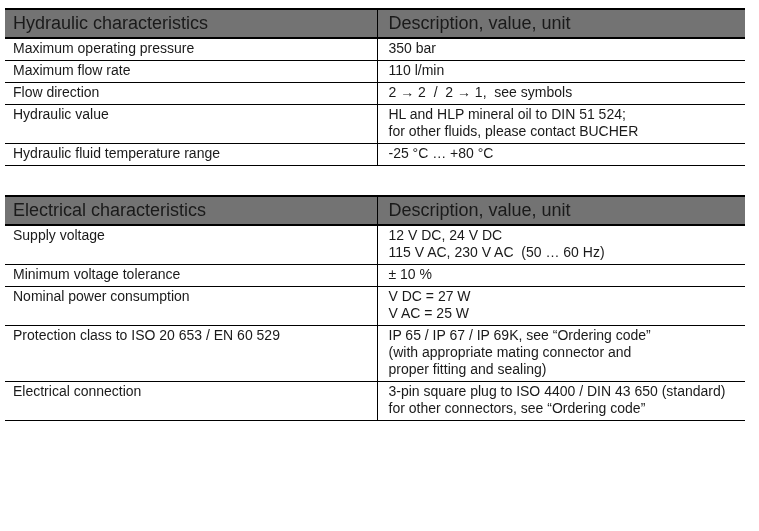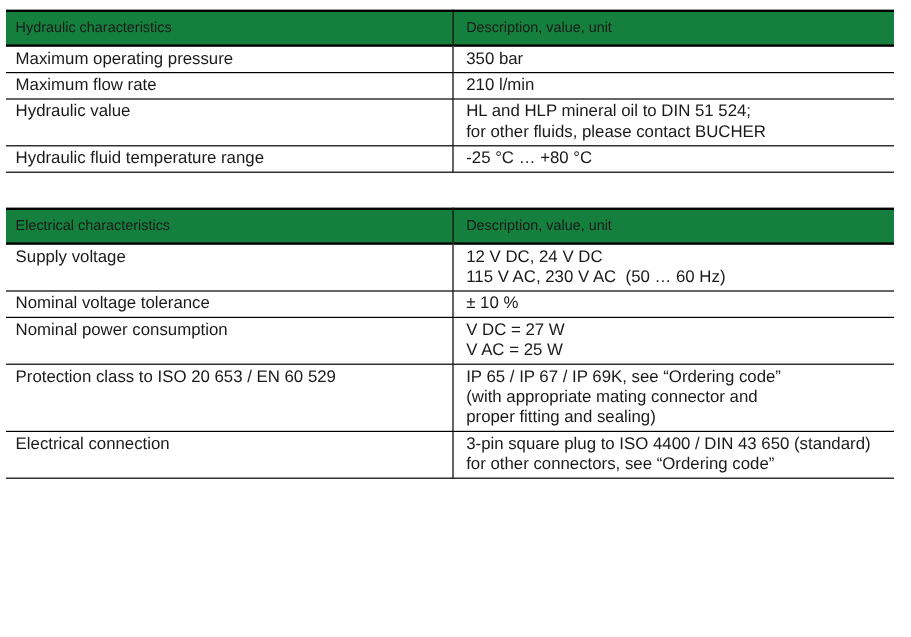--- a/index.html
+++ b/index.html
@@ -22,23 +22,23 @@
   table.spec-table {
     border-collapse: collapse;
     table-layout: fixed;
     width: 740px;
     border-top: 2px solid #000000;
   }
   table.spec-table.second {
     margin-top: 29px;
   }
   .spec-table th {
-    background: #15803d;
+    background: #737373;
     font-weight: normal;
-    font-size: 12px;
+    font-size: 18px;
     line-height: 17px;
     text-align: left;
     padding: 5px 8px 5px 8px;
     border-bottom: 2px solid #000000;
     vertical-align: middle;
     white-space: pre-wrap;
   }
   .spec-table th.col-desc,
   .spec-table td.col-desc {
     padding-left: 11px;
@@ -73,21 +73,25 @@
           <th class="col-desc">Description, value, unit</th>
         </tr>
       </thead>
       <tbody>
         <tr>
           <td class="col-char">Maximum operating pressure</td>
           <td class="col-desc">350 bar</td>
         </tr>
         <tr>
           <td class="col-char">Maximum flow rate</td>
-          <td class="col-desc">210 l/min</td>
+          <td class="col-desc">110 l/min</td>
+        </tr>
+        <tr>
+          <td class="col-char">Flow direction</td>
+          <td class="col-desc">2 → 2  /  2 → 1,  see symbols</td>
         </tr>
         <tr>
           <td class="col-char">Hydraulic value</td>
           <td class="col-desc">HL and HLP mineral oil to DIN 51 524;
 for other fluids, please contact BUCHER</td>
         </tr>
         <tr>
           <td class="col-char">Hydraulic fluid temperature range</td>
           <td class="col-desc">-25 °C … +80 °C</td>
         </tr>
@@ -105,21 +109,21 @@
           <th class="col-desc">Description, value, unit</th>
         </tr>
       </thead>
       <tbody>
         <tr>
           <td class="col-char">Supply voltage</td>
           <td class="col-desc">12 V DC, 24 V DC
 115 V AC, 230 V AC  (50 … 60 Hz)</td>
         </tr>
         <tr>
-          <td class="col-char">Nominal voltage tolerance</td>
+          <td class="col-char">Minimum voltage tolerance</td>
           <td class="col-desc">± 10 %</td>
         </tr>
         <tr>
           <td class="col-char">Nominal power consumption</td>
           <td class="col-desc">V DC = 27 W
 V AC = 25 W</td>
         </tr>
         <tr>
           <td class="col-char">Protection class to ISO 20 653 / EN 60 529</td>
           <td class="col-desc">IP 65 / IP 67 / IP 69K, see “Ordering code”

